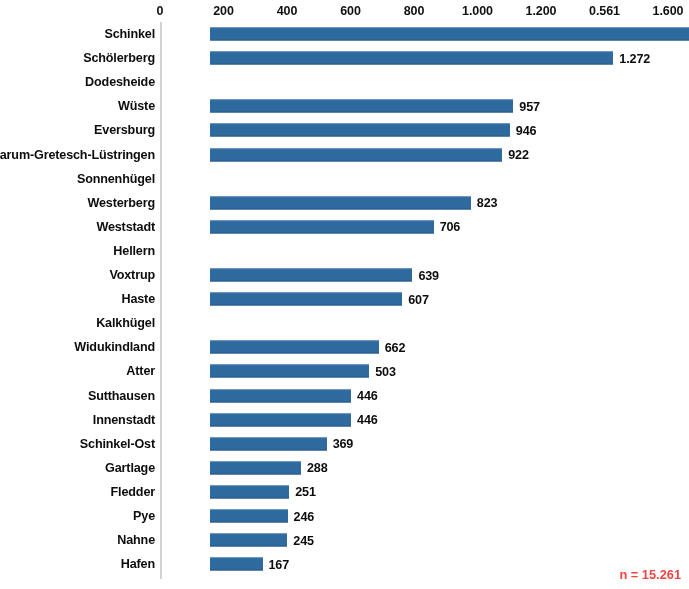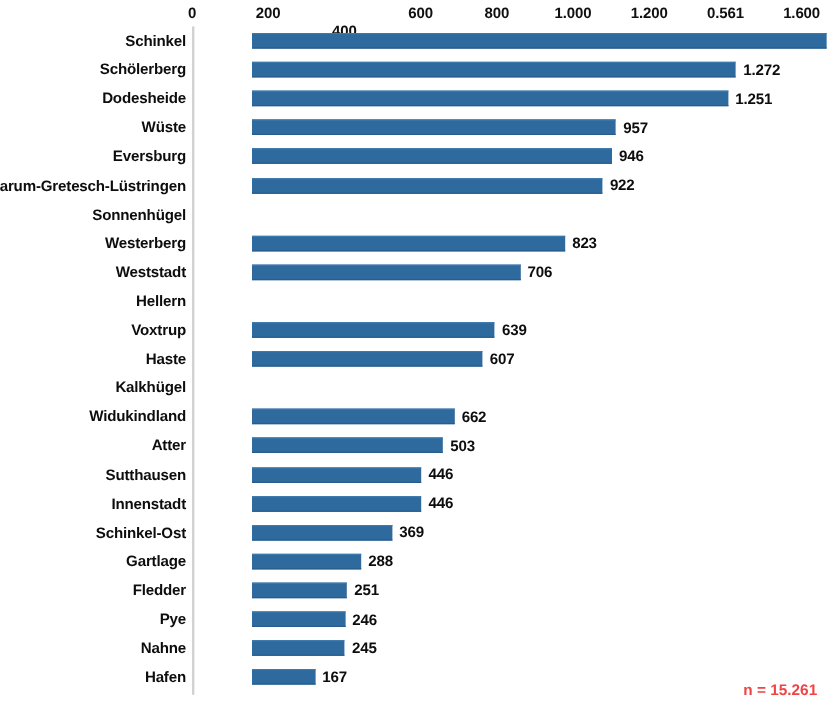--- a/index.html
+++ b/index.html
@@ -119,21 +119,21 @@
   }
 </style>
 </head>
 <body>
 
 <div id="chart-root">
 
   <div class="xaxis-labels">
       <div class="xtick" style="left: 160px;">0</div>
       <div class="xtick" style="left: 223.5px;">200</div>
-      <div class="xtick" style="left: 287px; margin-top: 15px;">400</div>
+      <div class="xtick" style="left: 287px;">400</div>
       <div class="xtick" style="left: 350.5px;">600</div>
       <div class="xtick" style="left: 414px;">800</div>
       <div class="xtick" style="left: 477.5px;">1.000</div>
       <div class="xtick" style="left: 541px;">1.200</div>
       <div class="xtick" style="left: 604.5px;">0.561</div>
       <div class="xtick" style="left: 668px;">1.600</div>
     </div>
 
   <div class="plot">
     <div class="axis-line"></div>
@@ -147,24 +147,20 @@
         </div>
         <div class="row" style="top: 24.1px;">
           <div class="cat-label">Schölerberg</div>
           <div class="bar-wrap">
             <div class="bar" style="width: 403.86px; background: rgb(46, 106, 158);"></div>
             <div class="bar-value">1.272</div>
           </div>
         </div>
         <div class="row" style="top: 48.2px;">
           <div class="cat-label">Dodesheide</div>
-          <div class="bar-wrap">
-            <div class="bar" style="width: 397.192px; background: rgb(46, 106, 158);"></div>
-            <div class="bar-value">1.251</div>
-          </div>
         </div>
         <div class="row" style="top: 72.3px;">
           <div class="cat-label">Wüste</div>
           <div class="bar-wrap">
             <div class="bar" style="width: 303.848px; background: rgb(46, 106, 158);"></div>
             <div class="bar-value">957</div>
           </div>
         </div>
         <div class="row" style="top: 96.4px;">
           <div class="cat-label">Eversburg</div>

